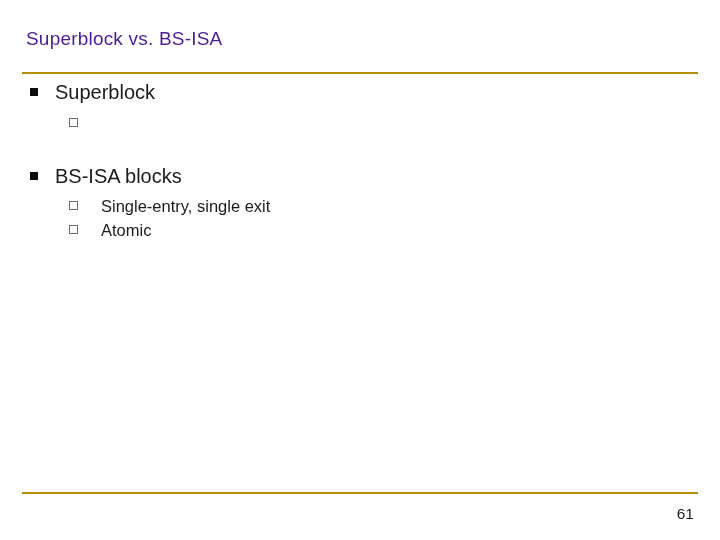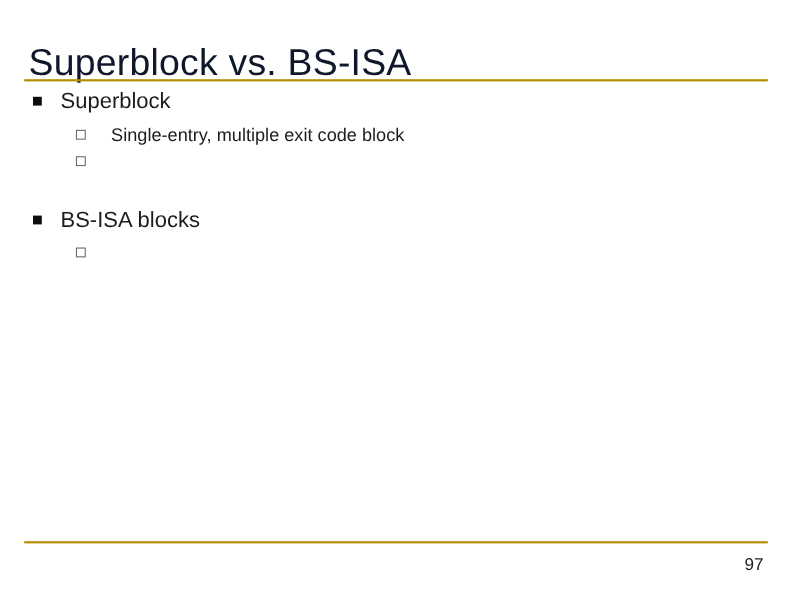--- a/index.html
+++ b/index.html
@@ -15,23 +15,23 @@
   }
   .slide {
     position: relative;
     width: 720px;
     height: 540px;
     box-sizing: border-box;
   }
   .slide-title {
     position: absolute;
     left: 26px;
-    top: 38px;
-    font-size: 34px;
-    color: #0f172a;
+    top: 28px;
+    font-size: 19px;
+    color: #4c1d95;
     letter-spacing: 0.2px;
     white-space: nowrap;
   }
   .rule-top {
     position: absolute;
     left: 22px;
     top: 72px;
     width: 676px;
     height: 2px;
     background: #b38f00;
@@ -111,39 +111,43 @@
   <div class="body-area">
 
     <div class="lvl1">
       <span class="bullet"></span>
       <span>Superblock</span>
     </div>
 
     <div class="lvl2-group">
       <div class="lvl2">
         <span class="bullet-hollow"></span>
-        <span>Single-entry, multiple exit code block</span>
       </div>
       <div class="lvl2">
         <span class="bullet-hollow"></span>
       </div>
     </div>
 
     <div class="spacer-block"></div>
 
     <div class="lvl1">
       <span class="bullet"></span>
       <span>BS-ISA blocks</span>
     </div>
 
     <div class="lvl2-group">
       <div class="lvl2">
         <span class="bullet-hollow"></span>
+        <span>Single-entry, single exit</span>
+      </div>
+      <div class="lvl2">
+        <span class="bullet-hollow"></span>
+        <span>Atomic</span>
       </div>
     </div>
 
   </div>
 
   <div class="rule-bottom"></div>
 
-  <div class="page-number">97</div>
+  <div class="page-number">61</div>
 
 </div>
 
 </body></html>

